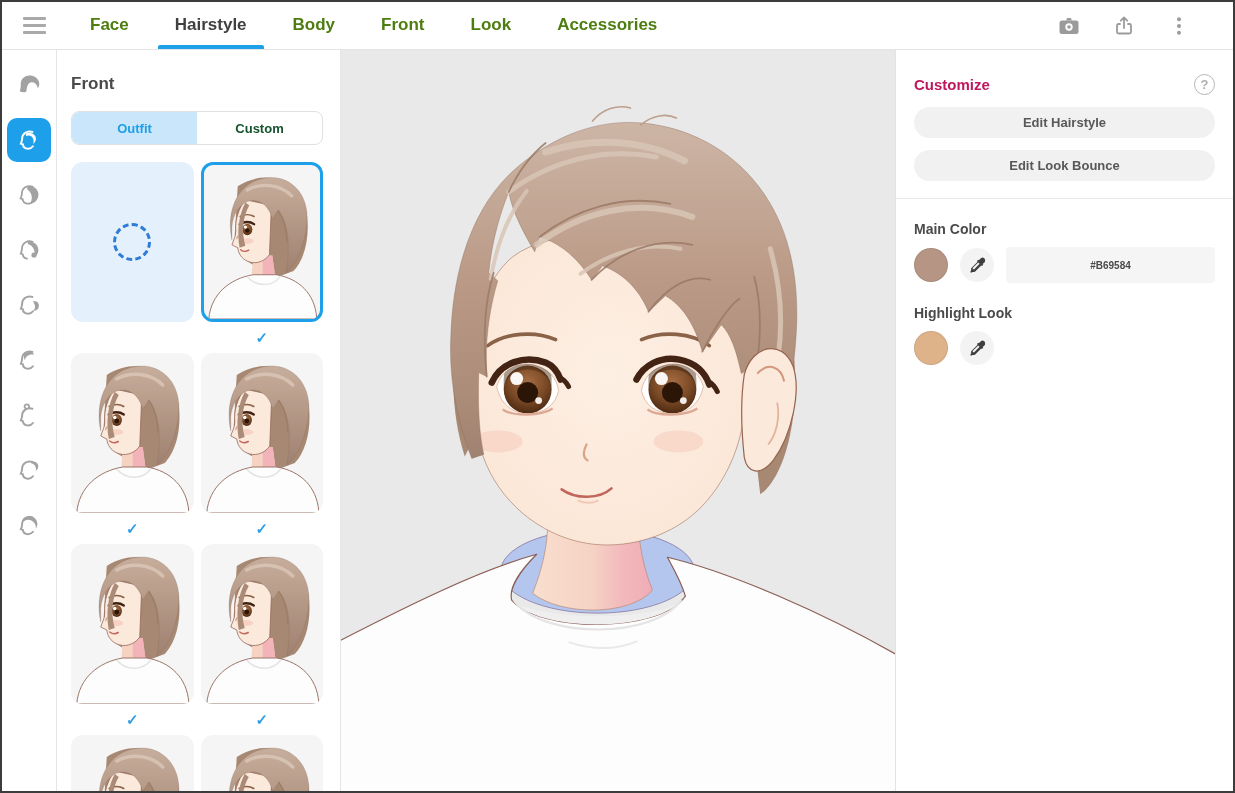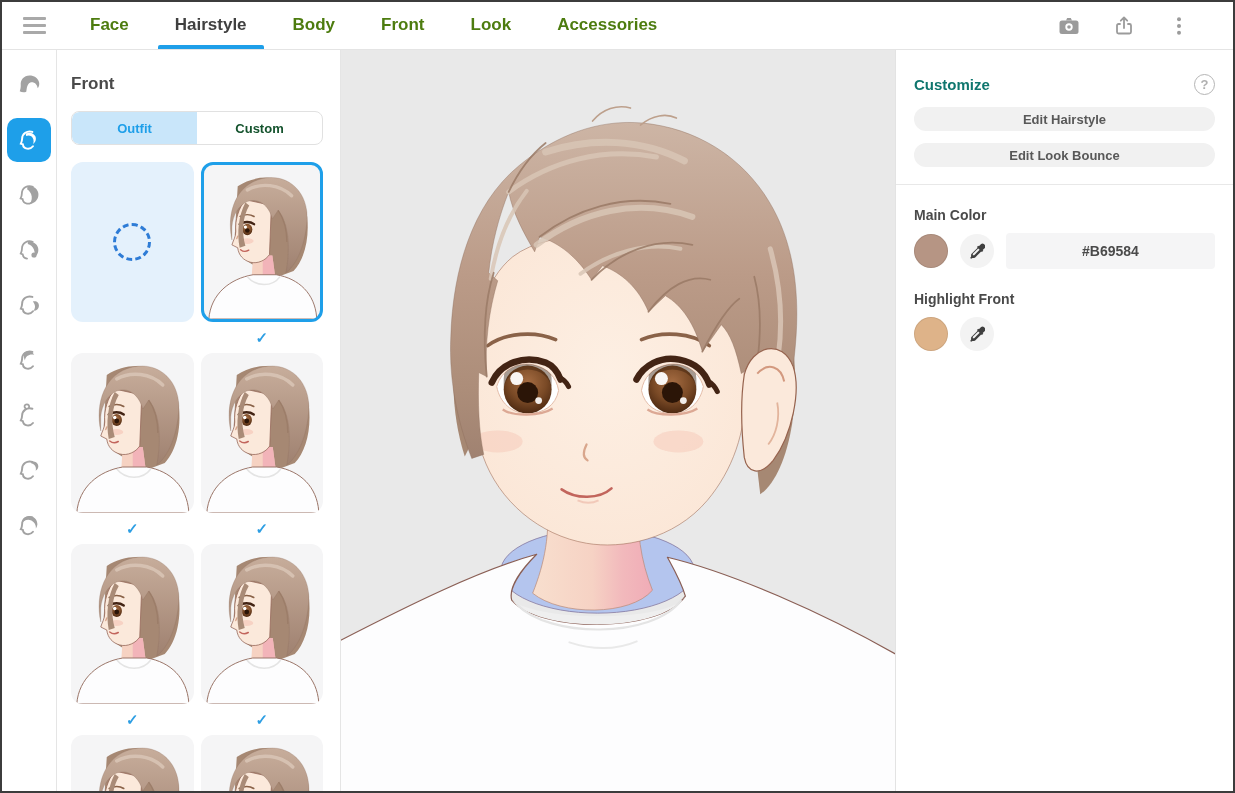--- a/index.html
+++ b/index.html
@@ -42,29 +42,29 @@
   .cell svg.mini { width:100%; height:100%; display:block; }
   .check { height:31px; line-height:31px; text-align:center; font-size:15px; font-weight:700; color:#2d9ee3; }
 
   
   .canvas { flex:1; position:relative; background:#e9e9e9; min-width:0; }
   .canvas svg.scene { position:absolute; inset:0; width:100%; height:100%; display:block; }
 
   
   .customize { width:338px; flex:0 0 338px; border-left:1px solid #e3e3e3; background:#fff; padding:0 18px; }
   .cust-head { margin-top:24px; display:flex; align-items:center; justify-content:space-between; }
-  .cust-title { font-size:15px; font-weight:700; color:#0f766e; }
+  .cust-title { font-size:15px; font-weight:700; color:#be185d; }
   .help { width:21px; height:21px; border:1.7px solid #b5b5b5; border-radius:50%; color:#b0b0b0; font-size:13px; font-weight:700; display:flex; align-items:center; justify-content:center; cursor:pointer; }
-  .pill-btn { margin-top:12px; width:100%; height:24px; border:none; border-radius:16px; background:#f1f1f1; font-family:inherit; font-size:13px; font-weight:700; color:#585858; cursor:pointer; display:block; }
+  .pill-btn { margin-top:12px; width:100%; height:31px; border:none; border-radius:16px; background:#f1f1f1; font-family:inherit; font-size:13px; font-weight:700; color:#585858; cursor:pointer; display:block; }
   .divider { margin:17px -18px 0; border:none; border-top:1px solid #e8e8e8; }
   .color-label { margin-top:22px; font-size:14px; font-weight:700; color:#4a4a4a; }
   .color-row { margin-top:10px; display:flex; align-items:center; gap:12px; }
   .swatch { width:34px; height:34px; border-radius:50%; flex:0 0 34px; box-shadow:inset 0 0 0 1px rgba(0,0,0,0.08); cursor:pointer; }
   .dropper { width:34px; height:34px; border-radius:50%; flex:0 0 34px; background:#f3f3f3; display:flex; align-items:center; justify-content:center; cursor:pointer; }
-  .hex-box { flex:1; height:36px; background:#f5f5f6; border-radius:4px; display:flex; align-items:center; justify-content:center; font-size:14px; font-weight:700; color:#4a4a4a; cursor:text; }
+  .hex-box { flex:1; height:36px; background:#f5f5f6; border-radius:4px; display:flex; align-items:center; justify-content:center; font-size:10px; font-weight:700; color:#4a4a4a; cursor:text; }
 </style>
 </head>
 <body>
 
 <svg width="0" height="0" style="position:absolute" aria-hidden="true">
   <defs>
     <linearGradient id="hairGrad" x1="0" y1="0" x2="0" y2="1">
       <stop offset="0" stop-color="#CDB5A5"></stop>
         <stop offset="0.45" stop-color="#BB9B88"></stop>
       <stop offset="0.8" stop-color="#AC8D79"></stop>
@@ -392,21 +392,21 @@
         <div class="swatch" style="background: rgb(182, 149, 132);"></div>
         <div class="dropper">
           <svg width="16" height="16" viewBox="0 0 16 16">
               <path d="M14.9,1.1 a2,2 0 0 0 -2.8,0 L9.9,3.3 l-0.6,-0.6 L7.9,4.1 l0.7,0.7 l-6,6 c-0.3,0.3 -0.5,0.7 -0.5,1.1 l0,1.6 l-0.9,1.4 l0.9,0.9 l1.4,-0.9 l1.6,0 c0.4,0 0.8,-0.2 1.1,-0.5 l6,-6 l0.7,0.7 l1.4,-1.4 l-0.6,-0.6 l2.2,-2.2 a2,2 0 0 0 0,-2.8 Z" fill="#3F3F3F"></path>
               <path d="M9.2,5.4 l1.4,1.4 l-5.4,5.4 l-1.4,0 l0,-1.4 Z" fill="#F3F3F3"></path>
             </svg>
         </div>
         <div class="hex-box">#B69584</div>
       </div>
 
-      <div class="color-label">Highlight Front</div>
+      <div class="color-label">Highlight Look</div>
       <div class="color-row">
         <div class="swatch" style="background: rgb(222, 179, 137);"></div>
         <div class="dropper">
           <svg width="16" height="16" viewBox="0 0 16 16">
               <path d="M14.9,1.1 a2,2 0 0 0 -2.8,0 L9.9,3.3 l-0.6,-0.6 L7.9,4.1 l0.7,0.7 l-6,6 c-0.3,0.3 -0.5,0.7 -0.5,1.1 l0,1.6 l-0.9,1.4 l0.9,0.9 l1.4,-0.9 l1.6,0 c0.4,0 0.8,-0.2 1.1,-0.5 l6,-6 l0.7,0.7 l1.4,-1.4 l-0.6,-0.6 l2.2,-2.2 a2,2 0 0 0 0,-2.8 Z" fill="#3F3F3F"></path>
               <path d="M9.2,5.4 l1.4,1.4 l-5.4,5.4 l-1.4,0 l0,-1.4 Z" fill="#F3F3F3"></path>
             </svg>
         </div>
       </div>
     </div>

